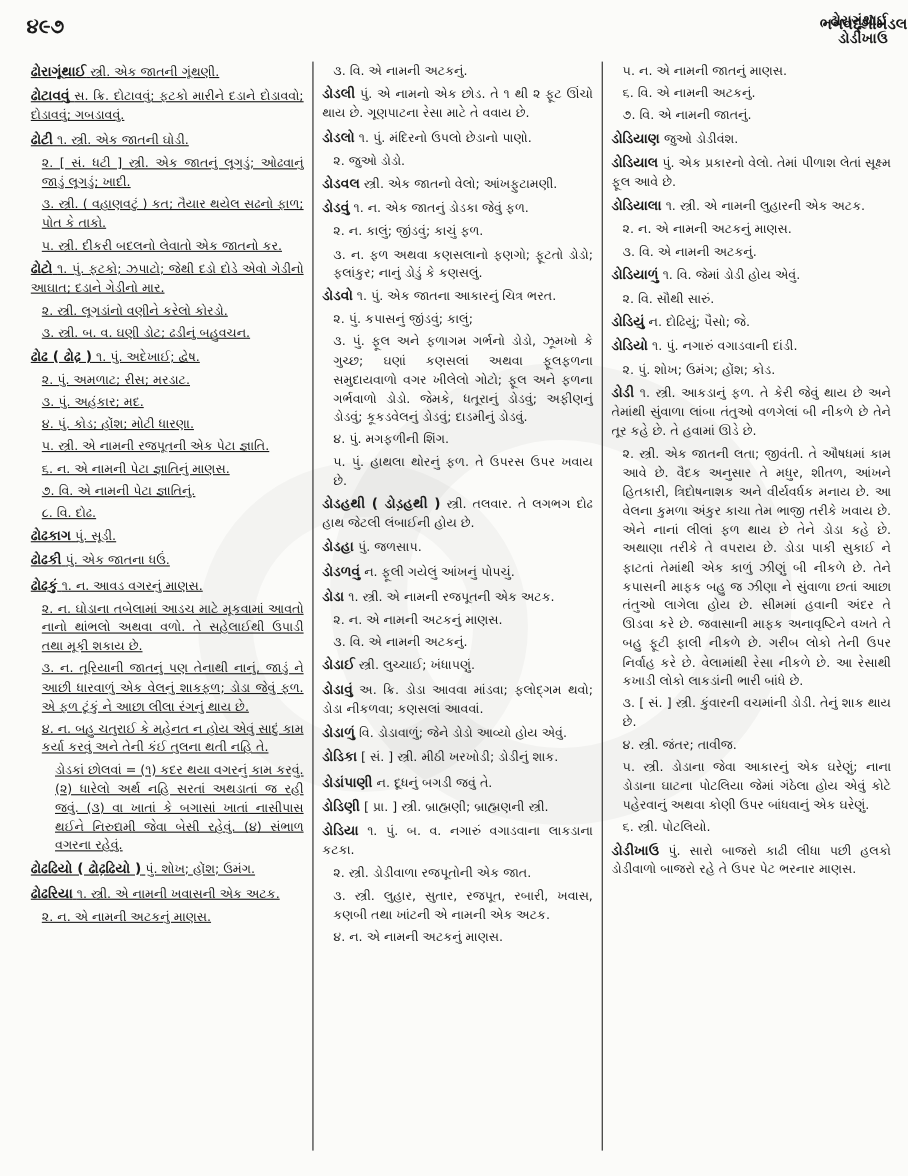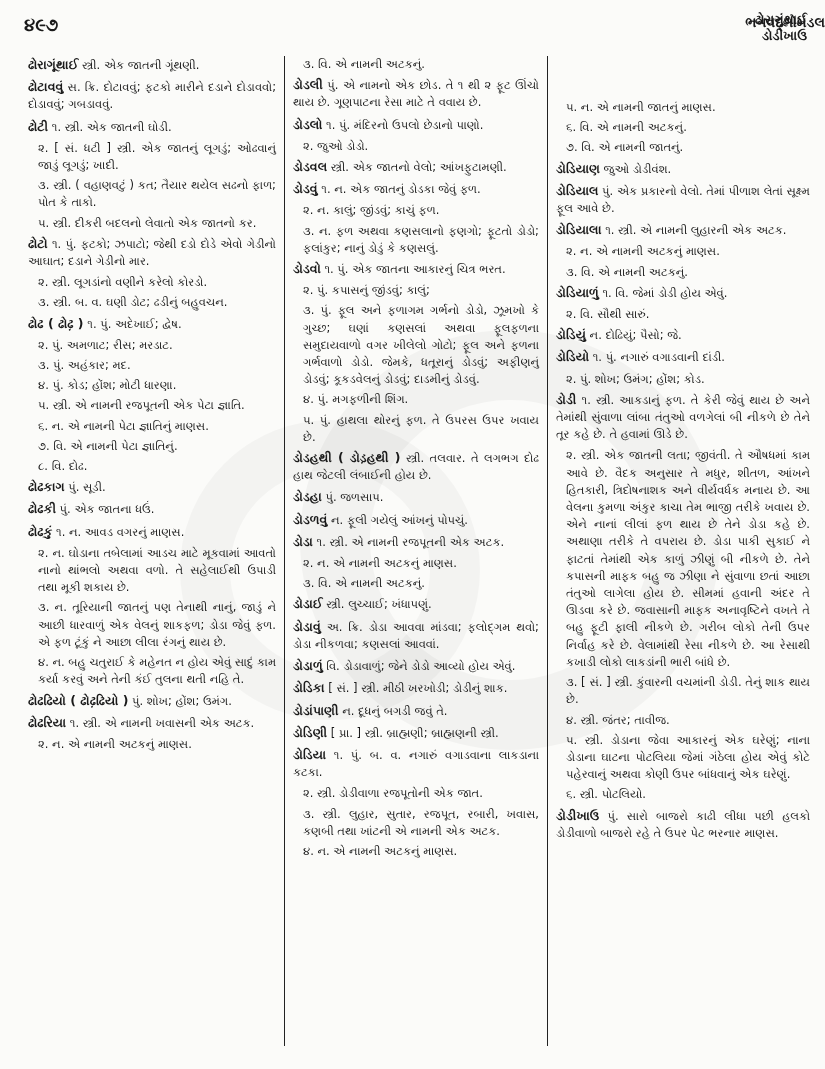--- a/index.html
+++ b/index.html
@@ -14,23 +14,23 @@
   .watermark {
     position:absolute; left:300px; top:330px; width:420px; height:420px; border-radius:50%;
     border:70px solid rgba(0,0,0,0.035); box-sizing:border-box; pointer-events:none;
   }
   .watermark2 {
     position:absolute; left:180px; top:420px; width:300px; height:300px; border-radius:50%;
     border:50px solid rgba(0,0,0,0.03); box-sizing:border-box; pointer-events:none;
   }
   .columns { position:absolute; top:56px; left:28px; width:790px; height:990px; display:flex; }
   .col { box-sizing:border-box; padding:0 8px; font-size:11.5px; line-height:17.2px; }
-  .col1 { width:256px; padding-left:0; }
+  .col1 { width:256px; padding-left:0;text-decoration:underline; }
   .col2 { width:264px; border-left:1.5px solid #222; border-right:1.5px solid #222; }
-  .col3 { width:270px;margin-top:43px; }
+  .col3 { width:270px; }
   .entry { margin-bottom:4px; text-align:justify; }
   .hw { font-weight:bold; font-size:12.5px; }
   .sense { padding-left:10px; margin-bottom:3px; text-align:justify; }
   .note { padding-left:22px; text-align:justify; margin-bottom:3px; }
 </style>
 </head>
 <body>
 
 <div class="watermark"></div>
 <div class="watermark2"></div>
@@ -62,20 +62,21 @@
       <div class="sense">૫. સ્ત્રી. એ નામની રજપૂતની એક પેટા જ્ઞાતિ.</div>
       <div class="sense">૬. ન. એ નામની પેટા જ્ઞાતિનું માણસ.</div>
       <div class="sense">૭. વિ. એ નામની પેટા જ્ઞાતિનું.</div>
       <div class="sense">૮. વિ. દોઢ.</div>
       <div class="entry"><span class="hw">ઢોઢકાગ</span><span> </span><span>પું. સૂડી.</span></div>
       <div class="entry"><span class="hw">ઢોઢકી</span><span> </span><span>પું. એક જાતના ધઉં.</span></div>
       <div class="entry"><span class="hw">ઢોઢકું</span><span> </span><span>૧. ન. આવડ વગરનું માણસ.</span></div>
       <div class="sense">૨. ન. ઘોડાના તબેલામાં આડચ માટે મૂકવામાં આવતો નાનો થાંભલો અથવા વળો. તે સહેલાઈથી ઉપાડી તથા મૂકી શકાય છે.</div>
       <div class="sense">૩. ન. તૂરિયાની જાતનું પણ તેનાથી નાનું, જાડું ને આછી ધારવાળું એક વેલનું શાકફળ; ડોડા જેવું ફળ. એ ફળ ટૂંકું ને આછા લીલા રંગનું થાય છે.</div>
       <div class="sense">૪. ન. બહુ ચતુરાઈ કે મહેનત ન હોય એવું સાદું કામ કર્યા કરવું અને તેની કંઈ તુલના થતી નહિ તે.</div>
+      <div class="note">ડોડકાં છોલવાં = (૧) કદર થયા વગરનું કામ કરવું. (૨) ધારેલો અર્થ નહિ સરતાં અથડાતાં જ રહી જવું. (૩) વા ખાતાં કે બગાસાં ખાતાં નાસીપાસ થઈને નિરુદ્યમી જેવા બેસી રહેવું. (૪) સંભાળ વગરના રહેવું.</div>
       <div class="entry"><span class="hw">ઢોઢઢિયો ( ઢોઢ઼ઢિયો )</span><span> </span><span>પું. શોખ; હોંશ; ઉમંગ.</span></div>
       <div class="entry"><span class="hw">ઢોઢરિયા</span><span> </span><span>૧. સ્ત્રી. એ નામની ખવાસની એક અટક.</span></div>
       <div class="sense">૨. ન. એ નામની અટકનું માણસ.</div>
     </div>
   <div class="col col2">
       <div class="sense">૩. વિ. એ નામની અટકનું.</div>
       <div class="entry"><span class="hw">ડોડલી</span><span> </span><span>પું. એ નામનો એક છોડ. તે ૧ થી ૨ ફૂટ ઊંચો થાય છે. ગૂણપાટના રેસા માટે તે વવાય છે.</span></div>
       <div class="entry"><span class="hw">ડોડલો</span><span> </span><span>૧. પું. મંદિરનો ઉપલો છેડાનો પાણો.</span></div>
       <div class="sense">૨. જુઓ ડોડો.</div>
       <div class="entry"><span class="hw">ડોડવલ</span><span> </span><span>સ્ત્રી. એક જાતનો વેલો; આંખફુટામણી.</span></div>

